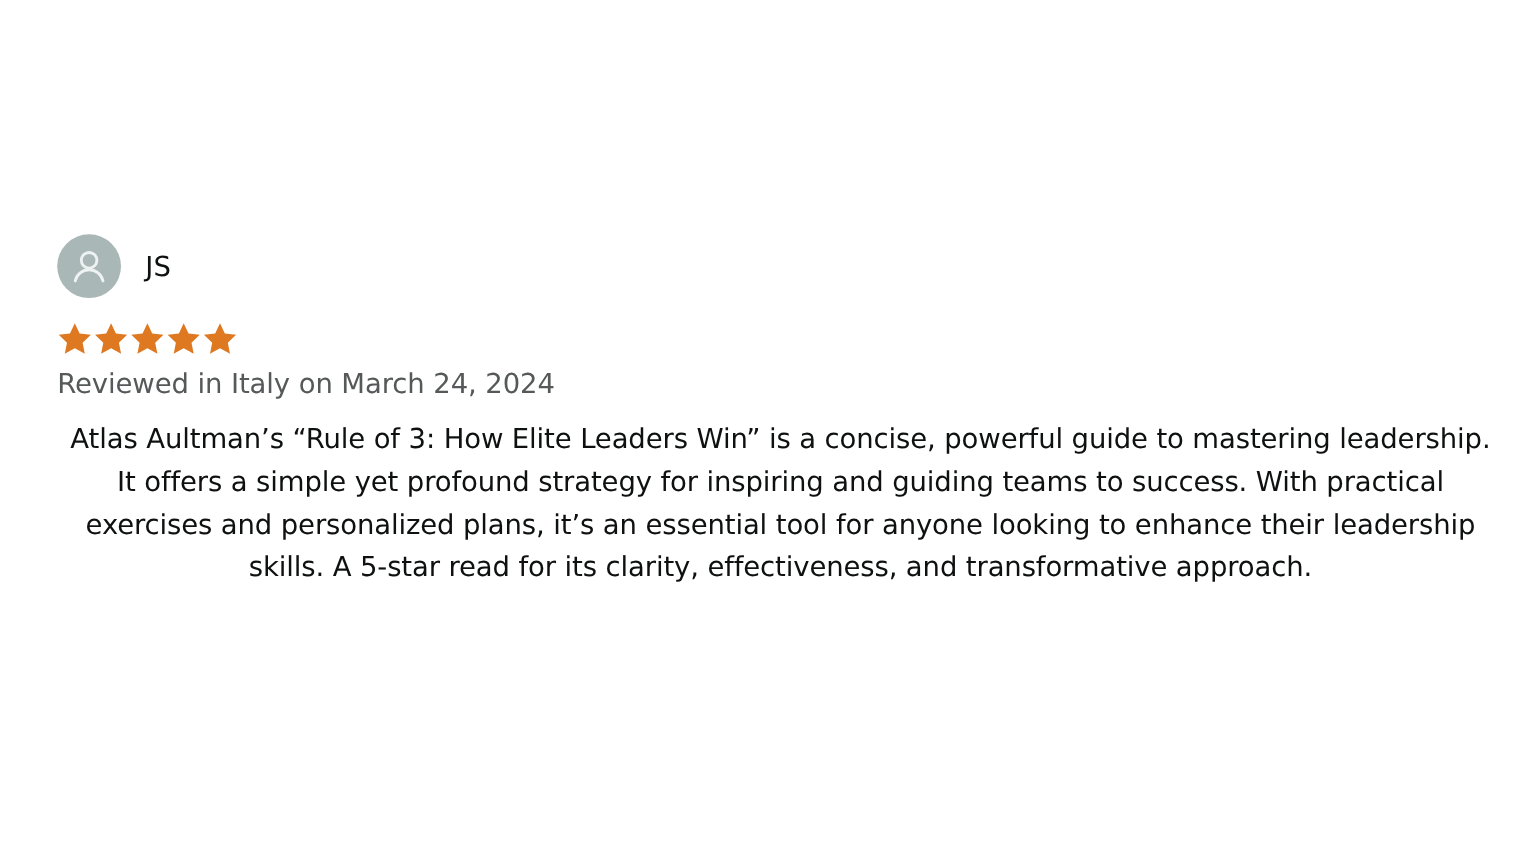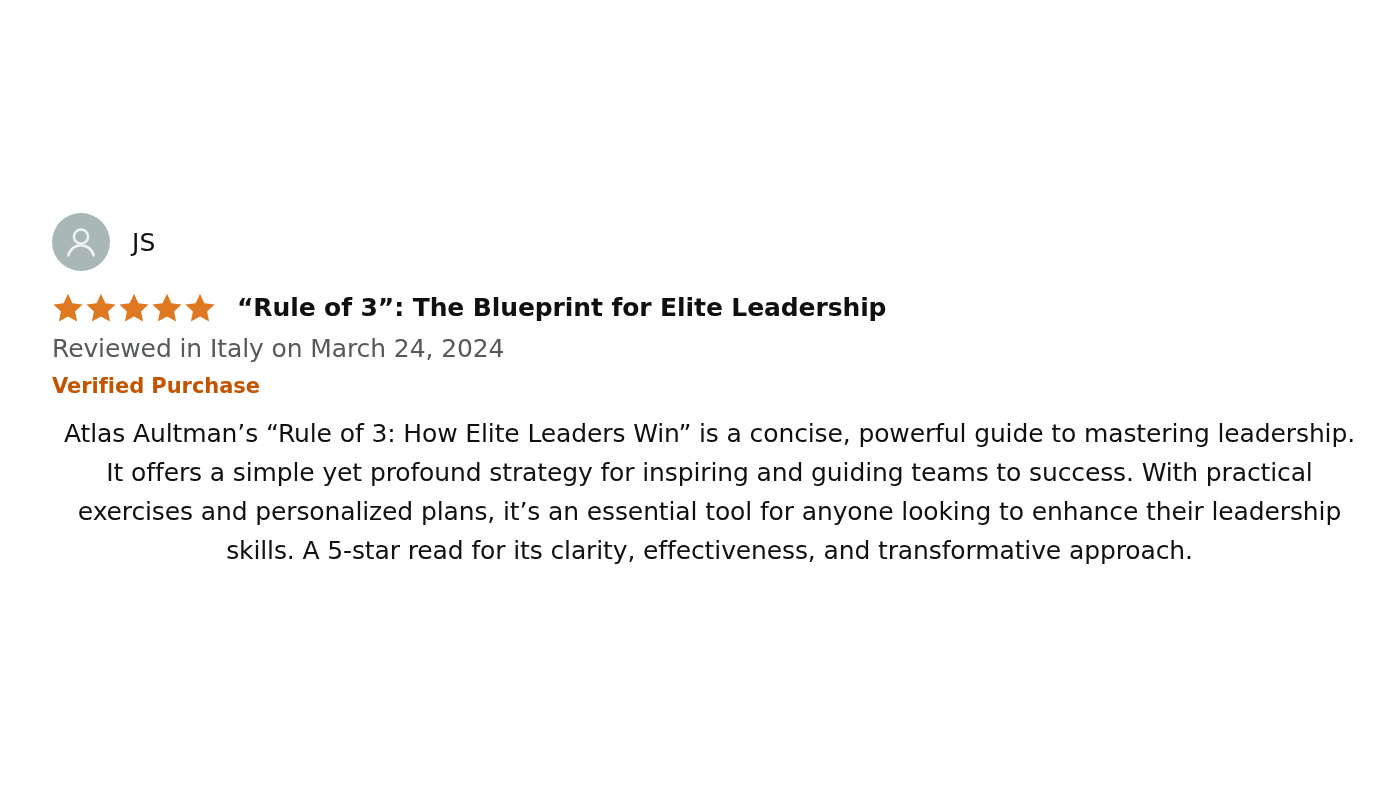--- a/index.html
+++ b/index.html
@@ -140,22 +140,20 @@
         <svg class="star" width="32" height="31" viewBox="0 0 32 31" aria-hidden="true">
           <polygon points="16,1.8 20.4,11.2 30.6,12.4 23.1,19.5 25.1,29.6 16,24.5 6.9,29.6 8.9,19.5 1.4,12.4 11.6,11.2" fill="#de7921"></polygon>
         </svg>
       </span>
       <span>
         <svg class="star" width="32" height="31" viewBox="0 0 32 31" aria-hidden="true">
           <polygon points="16,1.8 20.4,11.2 30.6,12.4 23.1,19.5 25.1,29.6 16,24.5 6.9,29.6 8.9,19.5 1.4,12.4 11.6,11.2" fill="#de7921"></polygon>
         </svg>
       </span>
     </span>
-    <span class="review-title">“Rule of 3”: The Blueprint for Elite Leadership</span>
   </div>
 
   <div class="review-meta">Reviewed in Italy on March 24, 2024</div>
 
-  <div class="verified-purchase">Verified Purchase</div>
 
   <div class="review-body">Atlas Aultman’s “Rule of 3: How Elite Leaders Win” is a concise, powerful guide to mastering leadership. It offers a simple yet profound strategy for inspiring and guiding teams to success. With practical exercises and personalized plans, it’s an essential tool for anyone looking to enhance their leadership skills. A 5-star read for its clarity, effectiveness, and transformative approach.</div>
 
 </div>
 
 </body></html>

